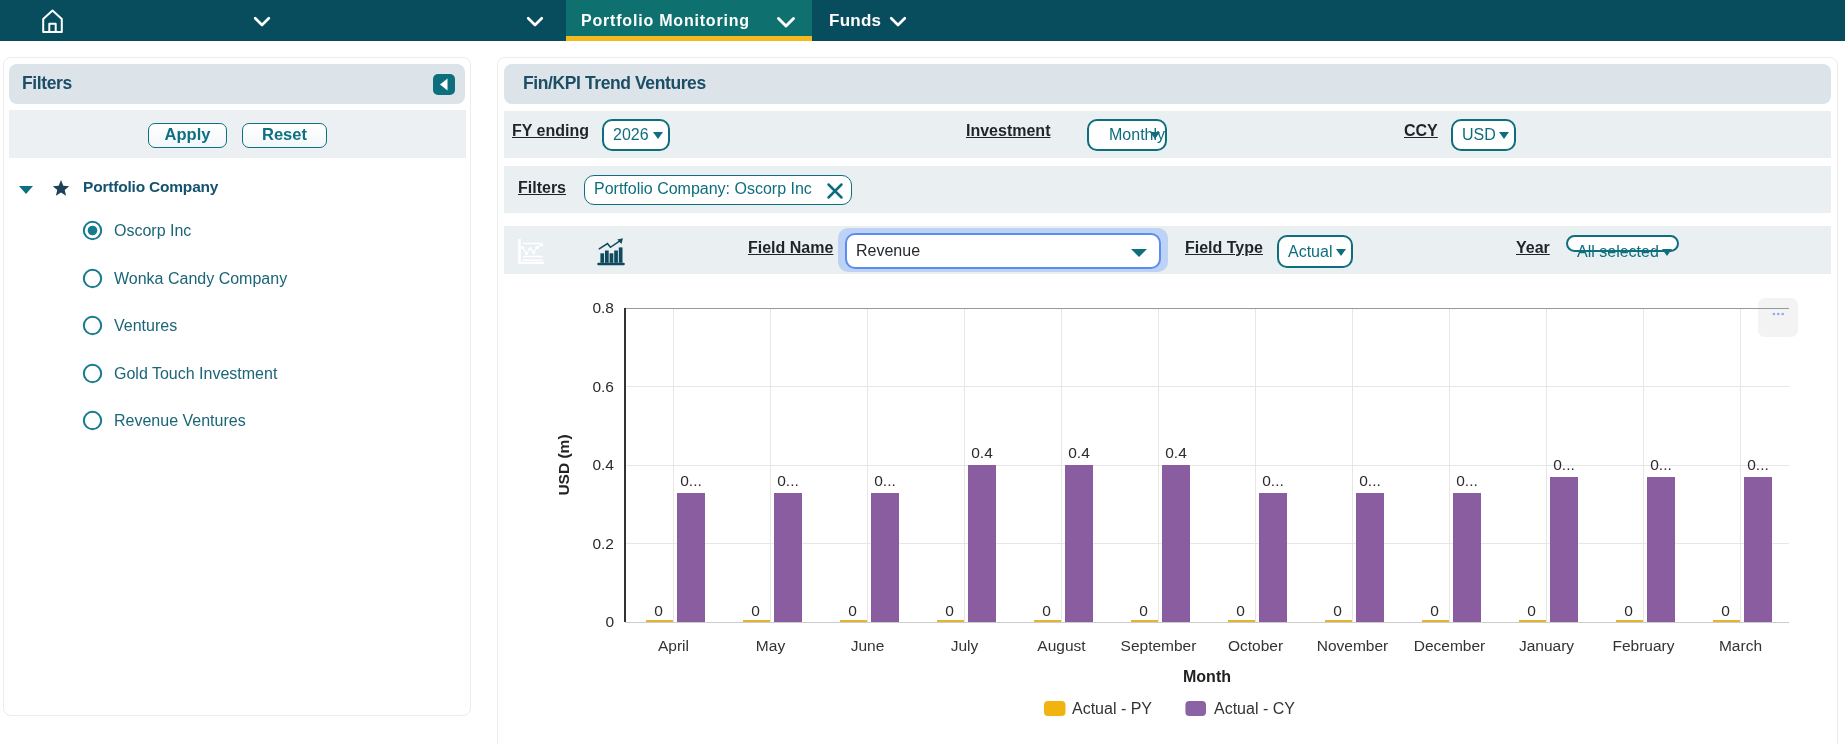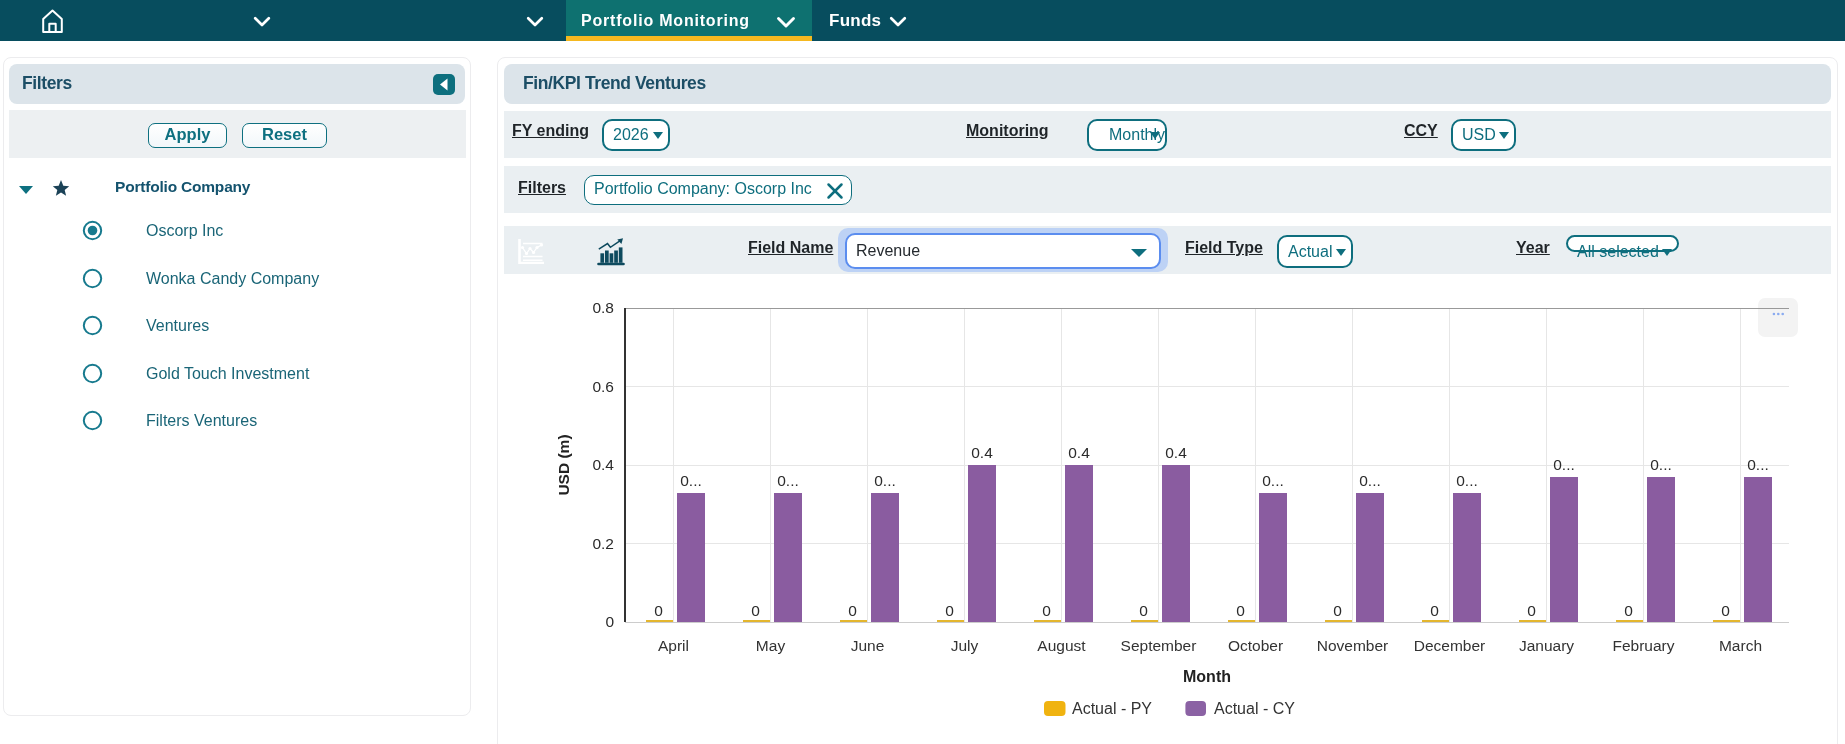--- a/index.html
+++ b/index.html
@@ -7,21 +7,21 @@
 .navtxt {position:absolute;top:0;line-height:41px;color:#fff;font-weight:bold;font-size:17px;white-space:nowrap;}
 .chev {position:absolute;top:14px;}
 #tab {position:absolute;left:566px;top:0;width:246px;height:41px;background:#0E7170;border-bottom:5px solid #F5B81F;}
 .card {position:absolute;background:#fff;border:1px solid #ececee;border-radius:8px;}
 .phead {position:absolute;background:#DCE4EA;border-radius:8px;}
 .phead span {position:absolute;left:13px;top:9px;font-size:17.5px;letter-spacing:-.4px;font-weight:bold;color:#1C4E66;}
 #collapse {position:absolute;left:433px;top:74px;width:22px;height:21px;background:#0D6F7E;border-radius:5px;}
 #applyrow {position:absolute;left:9px;top:110px;width:457px;height:48px;background:#EDF0F2;}
 .btn {position:absolute;top:13px;height:25px;background:linear-gradient(#ffffff,#f2f7fa);border:1.5px solid #0E7080;border-radius:7px;color:#0E7080;font-weight:bold;font-size:16.5px;text-align:center;line-height:21px;}
 .caret {position:absolute;width:0;height:0;border-left:7px solid transparent;border-right:7px solid transparent;border-top:8px solid #0D7080;}
-.treelab {position:absolute;font-size:16px;color:#1A6577;white-space:nowrap;margin-left:32px;}
+.treelab {position:absolute;font-size:16px;color:#1A6577;white-space:nowrap;}
 .row {position:absolute;left:504px;width:1327px;background:#EAEFF2;}
 .blab {position:absolute;font-size:16px;font-weight:bold;color:#1f2428;white-space:nowrap;text-decoration:underline;}
 .sel {position:absolute;background:#fff;border:2px solid #0E6E7E;border-radius:10px;color:#0E6E7E;font-size:16px;white-space:nowrap;}
 .sel .tri {position:absolute;width:0;height:0;border-left:5.5px solid transparent;border-right:5.5px solid transparent;border-top:7px solid #0E6E7E;}
 </style></head><body>
 
 <div id="nav">
  <svg class="abs" style="left:40px;top:8px" width="25" height="26" viewBox="0 0 25 26" fill="none" stroke="#fff" stroke-width="2" stroke-linejoin="round" stroke-linecap="round">
       <path d="M3.2 24 V11 L12.5 2.5 L21.8 11 V24 Z"></path>
       <path d="M9.3 24 V15.7 H15.7 V24"></path>
@@ -74,31 +74,31 @@
       <circle cx="10.5" cy="10.5" r="8.7" stroke="#177A8E" stroke-width="2"></circle>
     </svg></div>
 <span class="treelab" style="left:114px;top:317px">Ventures</span>
 <div class="abs" style="left:82px;top:363px"><svg width="21" height="21" viewBox="0 0 21 21" fill="none">
       <circle cx="10.5" cy="10.5" r="8.7" stroke="#177A8E" stroke-width="2"></circle>
     </svg></div>
 <span class="treelab" style="left:114px;top:365px">Gold Touch Investment</span>
 <div class="abs" style="left:82px;top:410px"><svg width="21" height="21" viewBox="0 0 21 21" fill="none">
       <circle cx="10.5" cy="10.5" r="8.7" stroke="#177A8E" stroke-width="2"></circle>
     </svg></div>
-<span class="treelab" style="left:114px;top:412px">Filters Ventures</span>
+<span class="treelab" style="left:114px;top:412px">Revenue Ventures</span>
 
 <div class="card" style="left:497px;top:57px;width:1341px;height:701px"></div>
 <div class="phead" style="left:504px;top:64px;width:1327px;height:40px">
     <span style="left:19px">Fin/KPI Trend Ventures</span>
   </div>
 
 <div class="row" style="top:111px;height:47px"></div>
 <span class="blab" style="left:512px;top:122px">FY ending</span>
 <div class="sel" style="left:602px;top:119px;width:68px;height:32px;line-height:28px;padding-left:9px">2026<span class="tri" style="right:5px;top:11px"></span></div>
-<span class="blab" style="left:966px;top:122px">Monitoring</span>
+<span class="blab" style="left:966px;top:122px">Investment</span>
 <div class="sel" style="left:1087px;top:119px;width:80px;height:32px;line-height:28px;padding-left:20px">Monthly<span class="tri" style="right:5px;top:11px"></span></div>
 <span class="blab" style="left:1404px;top:122px">CCY</span>
 <div class="sel" style="left:1451px;top:119px;width:65px;height:32px;line-height:28px;padding-left:9px">USD<span class="tri" style="right:5px;top:11px"></span></div>
 
 <div class="row" style="top:166px;height:47px"></div>
 <span class="blab" style="left:518px;top:179px">Filters</span>
 <div class="sel" style="left:584px;top:175px;width:268px;height:30px;line-height:26px;padding-left:9px;border-width:1.5px">Portfolio Company: Oscorp Inc
  <svg style="position:absolute;right:7px;top:6px" width="18" height="18" viewBox="0 0 18 18" stroke="#0E6E7E" stroke-width="2.5" stroke-linecap="round">
       <line x1="2.5" y1="2.5" x2="15.5" y2="15.5"></line>
       <line x1="15.5" y1="2.5" x2="2.5" y2="15.5"></line>

